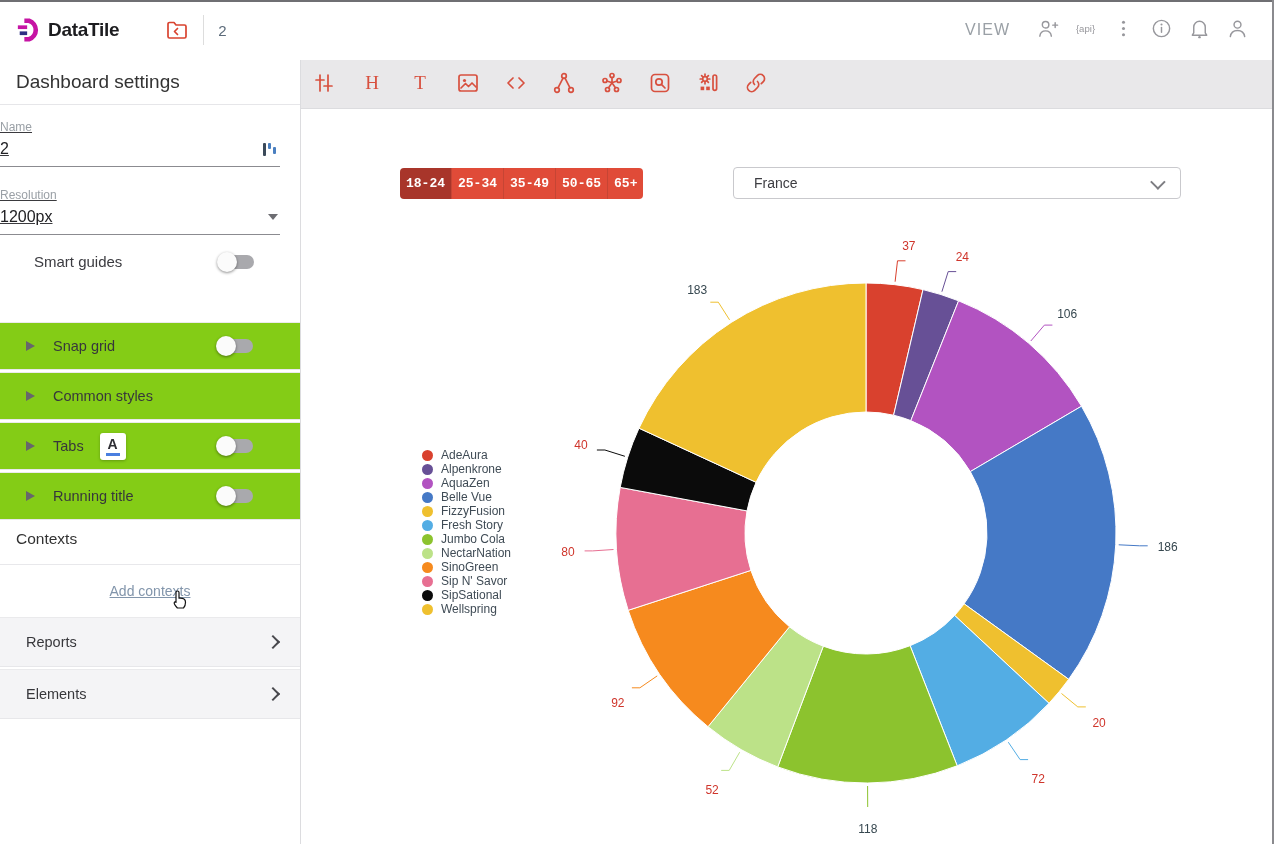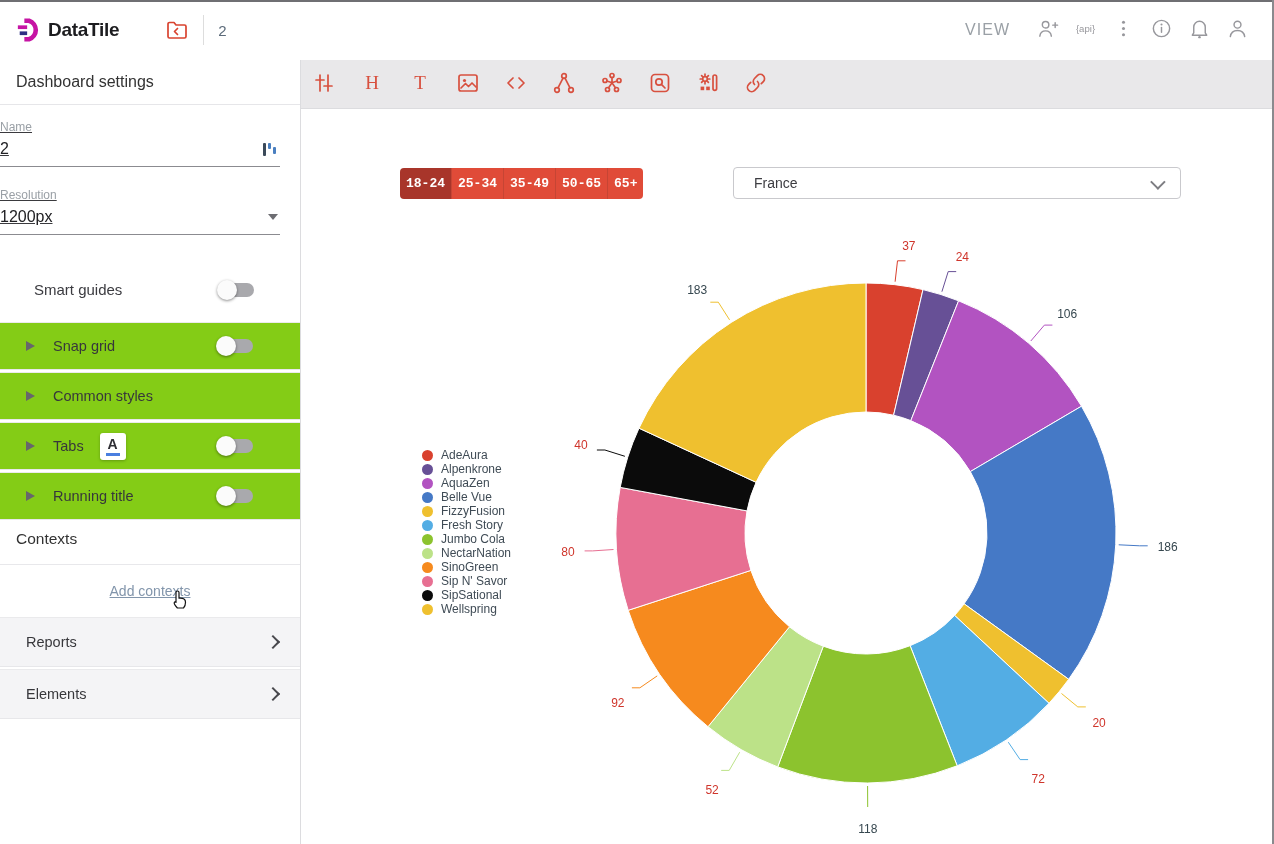--- a/index.html
+++ b/index.html
@@ -19,37 +19,37 @@
   .hdr-divider{width:1px;height:30px;background:#ddd;margin:0 14px 0 12px;}
   .doc-num{font-size:15px;color:#5c6b7a;}
   .hdr-right{margin-left:auto;display:flex;align-items:center;margin-right:18px;}
   .view-label{font-size:16px;letter-spacing:1px;color:#9aa0a6;margin-right:18px;}
   .hdr-icon{width:26px;height:26px;border:none;background:none;color:#97979c;padding:0;
             display:flex;align-items:center;justify-content:center;margin:0 6px;cursor:pointer;}
 
   
   .sidebar{position:absolute;left:0;top:60px;width:300px;bottom:0;background:#fff;
            border-right:1px solid #dcdcdf;z-index:30;}
-  .sb-title{height:44px;line-height:44px;padding-left:16px;font-size:16px;color:#333;
+  .sb-title{height:44px;line-height:44px;padding-left:16px;font-size:19px;color:#333;
             border-bottom:1px solid #e6e6e9;}
   .field{position:absolute;left:0;right:20px;text-decoration:underline;}
   .field-label{font-size:12px;color:#9aa0a6;}
   .field-value{font-size:16px;color:#212124;padding:6px 0 8px 0;border-bottom:1px solid #8b8b90;
                position:relative;}
   .field-name{top:60px;}
   .field-res{top:128px;}
   .name-icon{position:absolute;right:2px;top:8px;width:16px;height:16px;}
   .name-icon i{position:absolute;border-radius:1px;}
   .name-icon .b1{left:1px;top:1px;width:3px;height:13px;background:#3b4a5a;}
   .name-icon .b2{left:6px;top:1px;width:3px;height:6px;background:#4a7fc0;}
   .name-icon .b3{left:11px;top:5px;width:3px;height:7px;background:#4a7fc0;}
   .caret-down{position:absolute;right:2px;top:12px;width:0;height:0;
               border-left:5px solid transparent;border-right:5px solid transparent;
               border-top:6px solid #6d6d72;}
-  .smart-row{position:absolute;left:34px;right:46px;top:221px;display:flex;align-items:center;}
+  .smart-row{position:absolute;left:34px;right:46px;top:193px;display:flex;align-items:center;}
   .smart-label{font-size:15px;color:#3b3b40;}
   .toggle{width:34px;height:14px;border-radius:7px;background:#a9a9ad;position:relative;
           display:inline-block;cursor:pointer;flex:none;}
   .toggle::after{content:'';position:absolute;left:-3px;top:-3px;width:20px;height:20px;
           border-radius:50%;background:#fbfbfb;box-shadow:0 1px 3px rgba(0,0,0,.45);}
   .smart-row .toggle{margin-left:auto;}
 
   .sections{position:absolute;left:0;top:262px;width:100%;}
   .section-row{height:46px;background:#84cc16;border-top:1px solid #eaeaec;border-bottom:1px solid #e7e7ea;
                margin-bottom:2px;display:flex;align-items:center;padding-left:26px;position:relative;cursor:pointer;}

